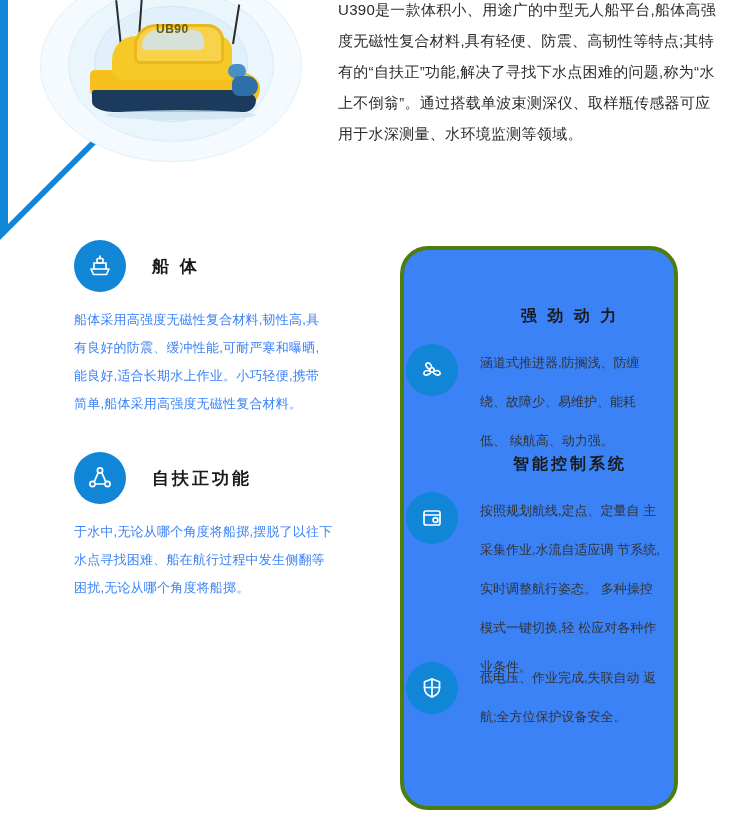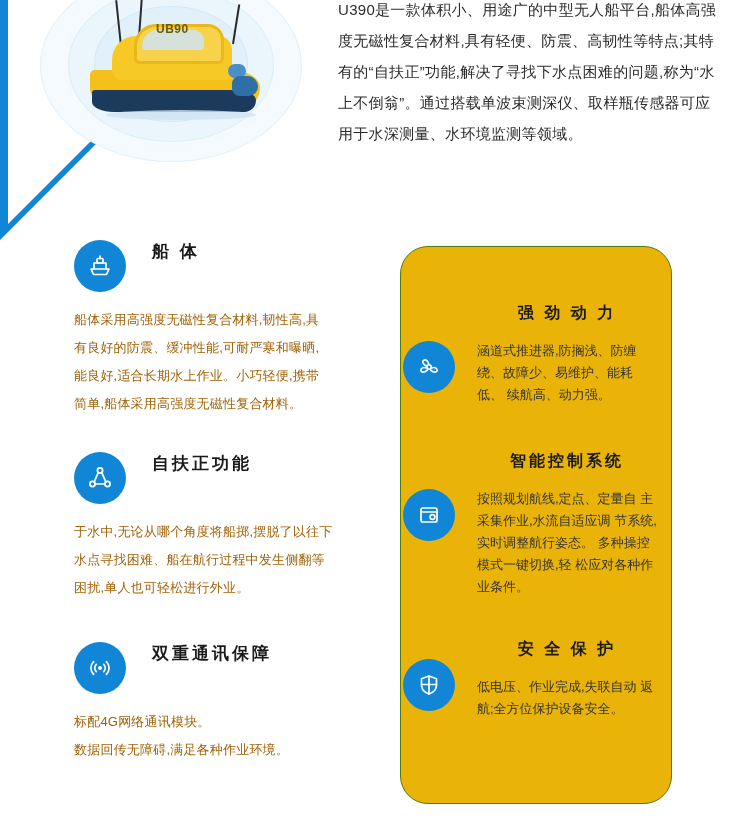--- a/index.html
+++ b/index.html
@@ -161,21 +161,21 @@
     position: absolute;
     left: 74px;
     top: 240px;
     width: 300px;
   }
   .feature {
     margin-bottom: 26px;
   }
   .feature-head {
     display: flex;
-    align-items: flex-start;
+    align-items: center;
     height: 52px;
   }
   .circle-icon {
     width: 52px;
     height: 52px;
     border-radius: 50%;
     background: #1186d6;
     color: #ffffff;
     display: flex;
     align-items: center;
@@ -186,52 +186,52 @@
     margin-left: 26px;
     font-size: 17px;
     font-weight: bold;
     letter-spacing: 3px;
     color: #1a1a1a;
   }
   .feature-body {
     margin-top: 14px;
     font-size: 13px;
     line-height: 28px;
-    color: #a16207;
+    color: #3b82f6;
     letter-spacing: .2px;
   }
   .feature-body .line { display: block; }
 
   
   .right-panel {
     position: absolute;
     left: 400px;
     top: 246px;
     width: 270px;
     height: 556px;
-    border: 1px solid #4d7c0f;
+    border: 4px solid #4d7c0f;
     border-radius: 28px;
-    background: #eab308;
+    background: #3b82f6;
   }
   .panel-block {
     position: absolute;
     left: 76px;
     width: 180px;
   }
   .panel-block .pb-title {
     font-size: 16px;
     font-weight: bold;
     letter-spacing: 3px;
     color: #1a1a1a;
     text-align: center;
     margin-bottom: 12px;
   }
   .panel-block .pb-body {
     font-size: 13px;
-    line-height: 22px;
+    line-height: 39px;
     color: #333333;
     margin-top: 16px;
   }
   .panel-icon {
     position: absolute;
     left: -74px;
     width: 52px;
     height: 52px;
     border-radius: 50%;
     background: #1186d6;
@@ -313,42 +313,24 @@
           <path d="M11.2 7.6 L7.2 16.8"></path>
           <path d="M14.8 7.6 L18.8 16.8"></path>
           <path d="M8.1 19 H17.9"></path>
         </svg>
       </div>
       <div class="feature-title">自扶正功能</div>
     </div>
     <div class="feature-body">
       <span class="line">于水中,无论从哪个角度将船掷,摆脱了以往下</span>
       <span class="line">水点寻找困难、船在航行过程中发生侧翻等</span>
-      <span class="line">困扰,单人也可轻松进行外业。</span>
-    </div>
-  </div>
-
-  <div class="feature" style="margin-top:40px;">
-    <div class="feature-head">
-      <div class="circle-icon">
-        <svg width="26" height="26" viewBox="0 0 26 26" fill="none" stroke="#ffffff" stroke-width="1.7" stroke-linecap="round">
-          <circle cx="13" cy="13" r="2" fill="#ffffff" stroke="none"></circle>
-          <path d="M9.3 9.3 A5.2 5.2 0 0 0 9.3 16.7"></path>
-          <path d="M16.7 9.3 A5.2 5.2 0 0 1 16.7 16.7"></path>
-          <path d="M6.6 6.6 A9 9 0 0 0 6.6 19.4"></path>
-          <path d="M19.4 6.6 A9 9 0 0 1 19.4 19.4"></path>
-        </svg>
-      </div>
-      <div class="feature-title">双重通讯保障</div>
-    </div>
-    <div class="feature-body">
-      <span class="line">标配4G网络通讯模块。</span>
-      <span class="line">数据回传无障碍,满足各种作业环境。</span>
-    </div>
-  </div>
+      <span class="line">困扰,无论从哪个角度将船掷。</span>
+    </div>
+  </div>
+
 
 </div>
 
 <div class="right-panel">
 
   <div class="panel-block pb1">
     <div class="panel-icon">
       <svg width="26" height="26" viewBox="0 0 26 26" fill="none" stroke="#ffffff" stroke-width="1.6" stroke-linecap="round" stroke-linejoin="round">
         <circle cx="13" cy="13" r="2.2"></circle>
         <path d="M13 10.8 C12 7 10 5 7.8 6.3 C5.8 7.5 6.8 10.6 11.2 12.3"></path>
@@ -383,20 +365,19 @@
   </div>
 
   <div class="panel-block pb3">
     <div class="panel-icon">
       <svg width="26" height="26" viewBox="0 0 26 26" fill="none" stroke="#ffffff" stroke-width="1.7" stroke-linecap="round" stroke-linejoin="round">
         <path d="M13 4 L20.5 6.8 V13 C20.5 17.6 17.2 20.6 13 22 C8.8 20.6 5.5 17.6 5.5 13 V6.8 Z"></path>
         <path d="M13 4 V22"></path>
         <path d="M5.5 12.5 H20.5"></path>
       </svg>
     </div>
-    <div class="pb-title">安 全 保 护</div>
     <div class="pb-body">
       <span class="line">低电压、作业完成,失联自动</span>
       <span class="line">返航;全方位保护设备安全。</span>
     </div>
   </div>
 
 </div>
 
 </body></html>

